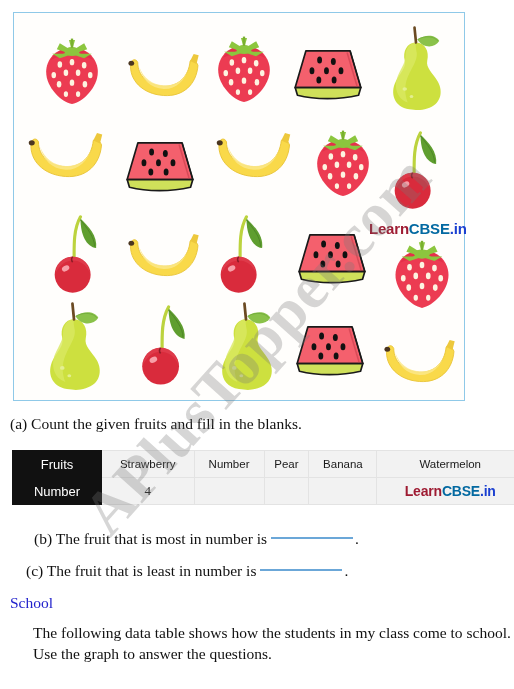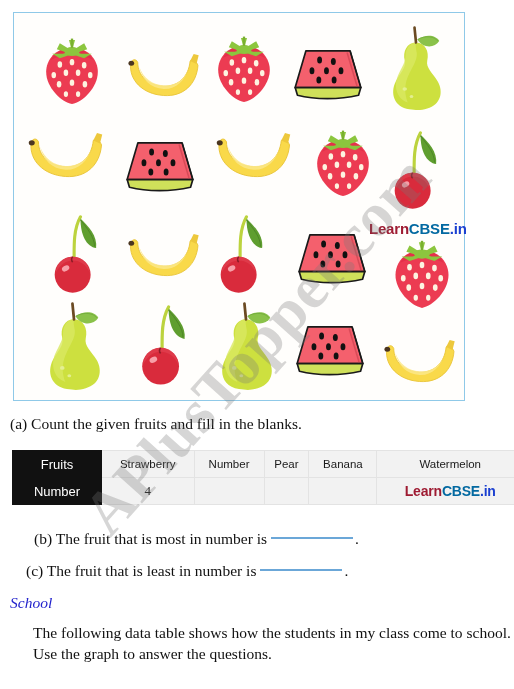--- a/index.html
+++ b/index.html
@@ -565,18 +565,18 @@
 </table>
 
 <div class="qline" id="q-b">
   <span>(b) The fruit that is most in number is</span><span class="blankline"></span><span>.</span>
 </div>
 
 <div class="qline" id="q-c">
   <span>(c) The fruit that is least in number is</span><span class="blankline"></span><span>.</span>
 </div>
 
-<div id="school-head" style="color: rgb(34, 34, 204); font-style: italic;">School</div>
+<div id="school-head" style="color: rgb(34, 34, 204);">School</div>
 <div id="school-para">The following data table shows how the students in my class come to school. Use the graph to answer the questions.</div>
 
 <div id="watermark">
   <div class="wm-text">APlusTopper.com</div>
 </div>
 
 </body></html>

